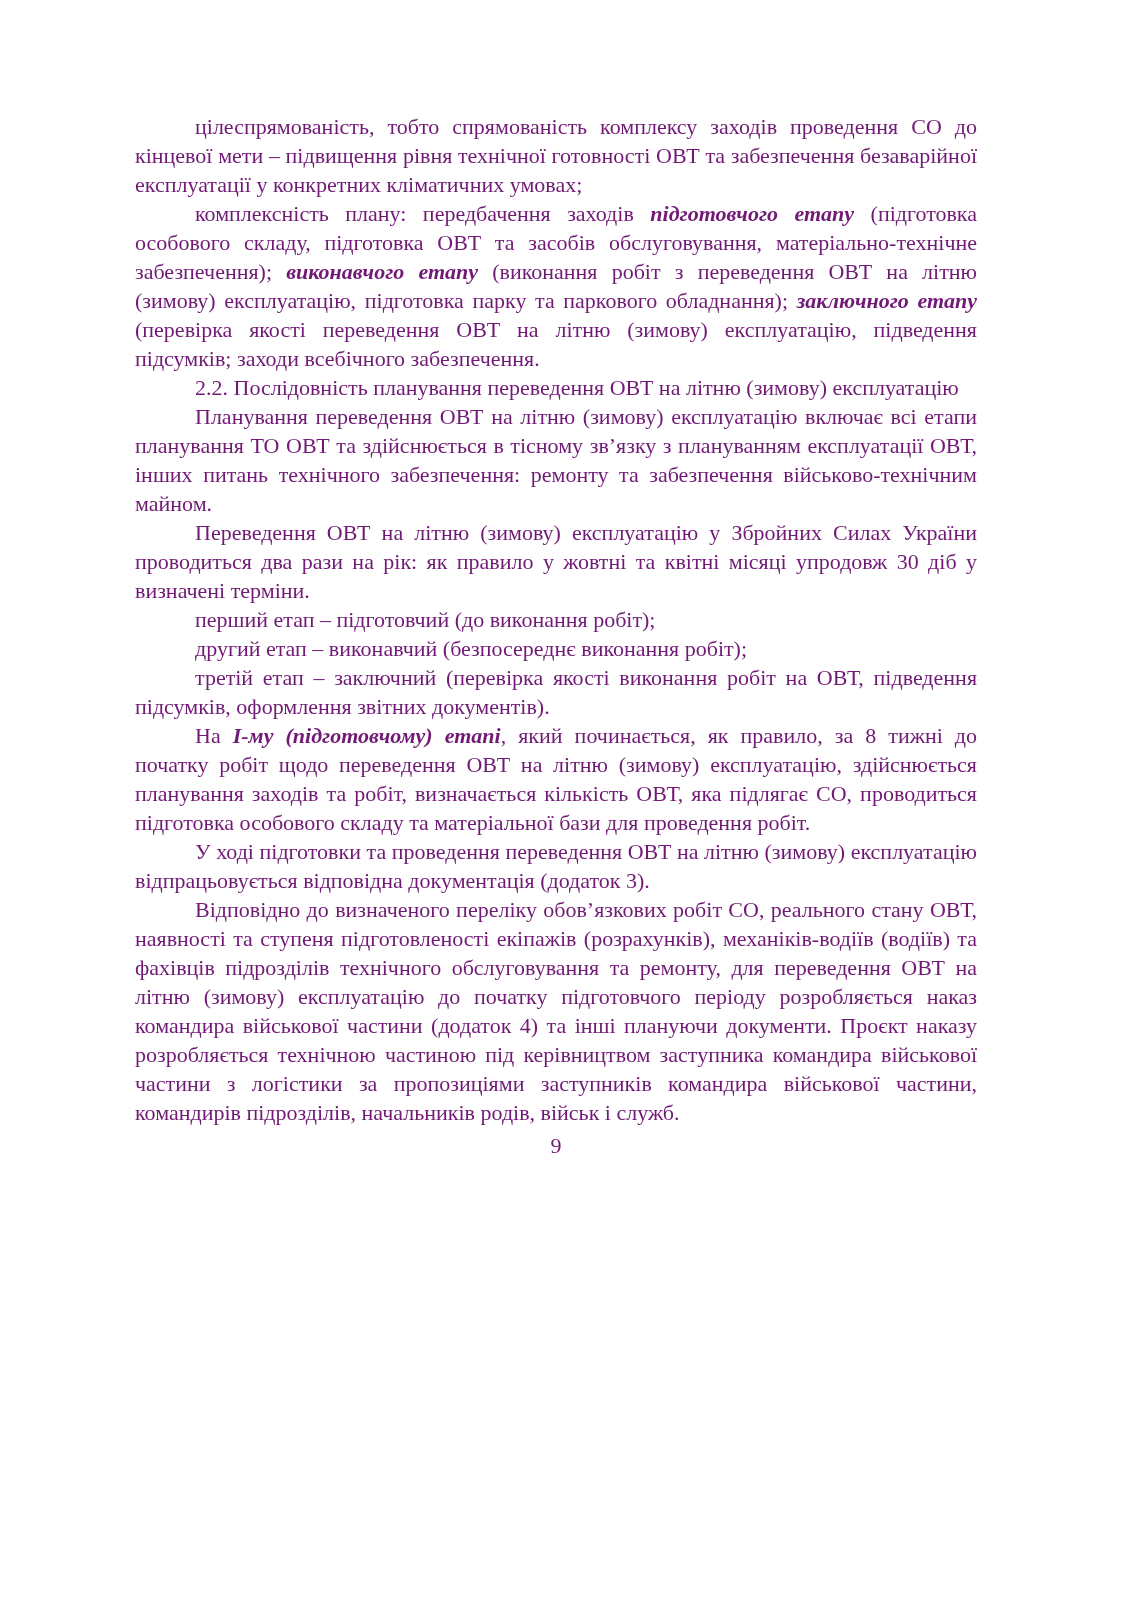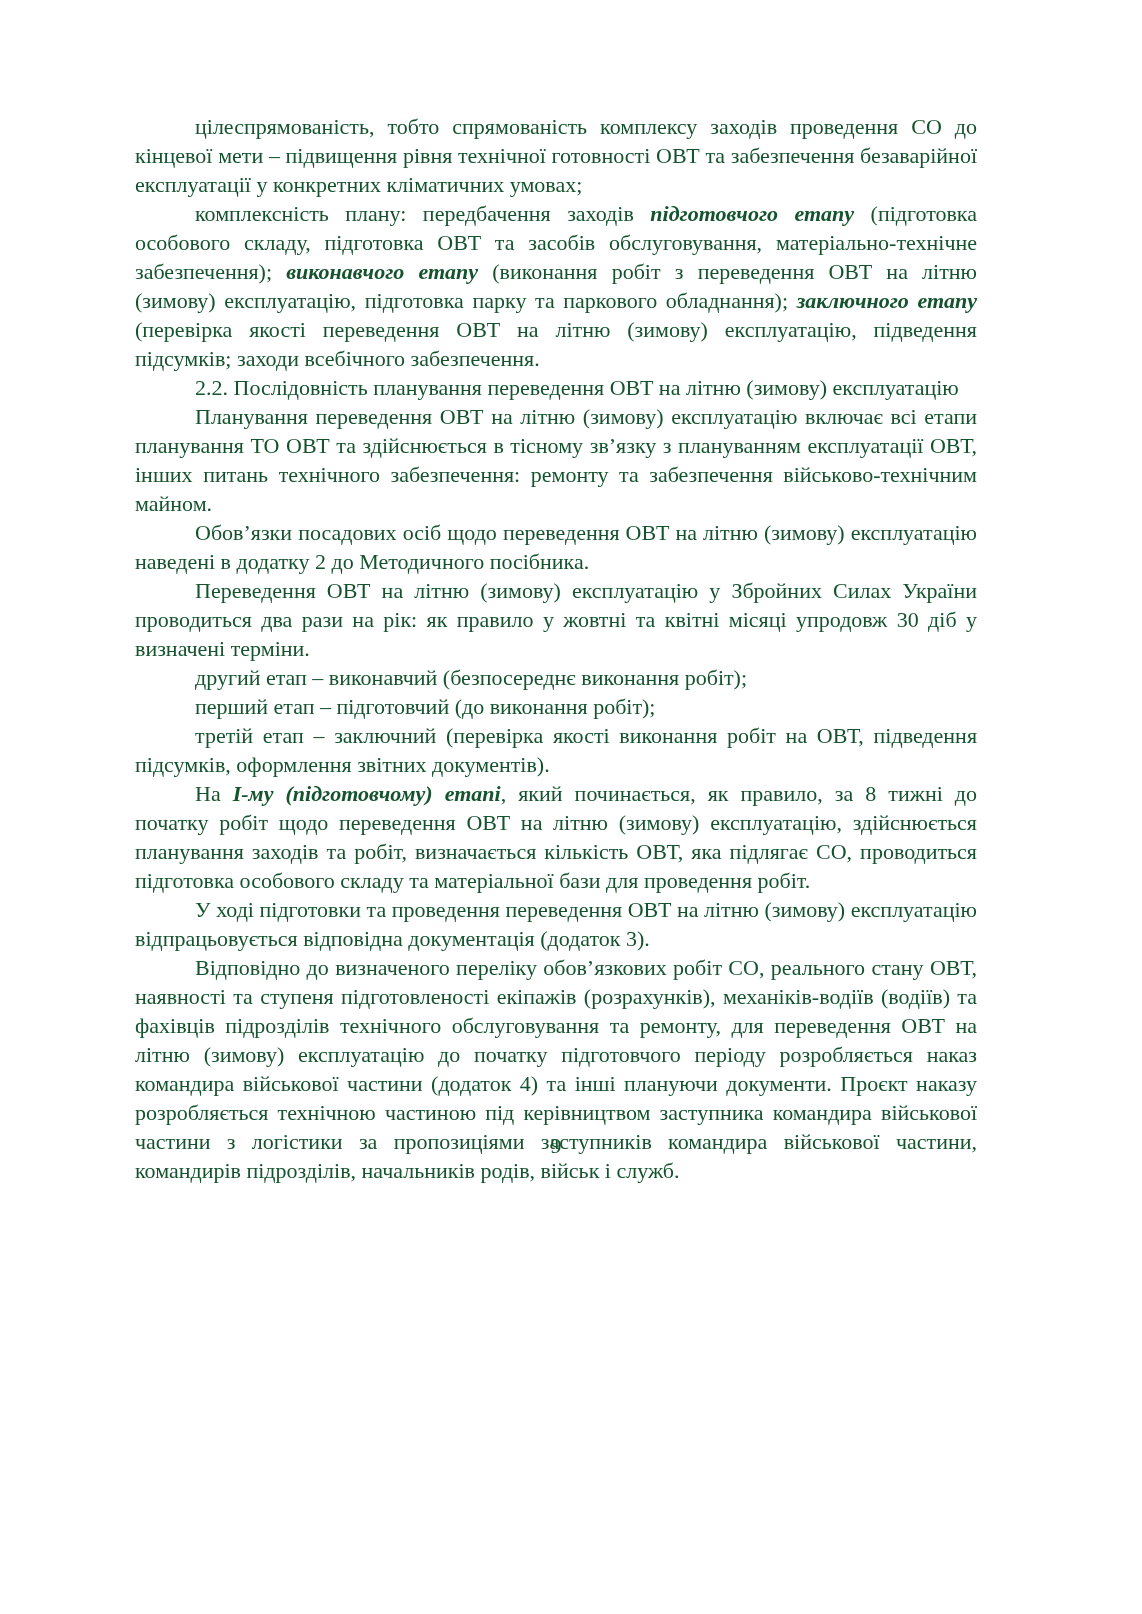--- a/index.html
+++ b/index.html
@@ -6,21 +6,21 @@
     margin: 0;
     padding: 0;
     background: #ffffff;
   }
   .page {
     position: relative;
     width: 1142px;
     height: 1268px;
     margin: 0 auto;
     background: #ffffff;
-    color: #14532d;
+    color: #701a75;
     font-family: "Liberation Serif", "DejaVu Serif", serif;
     font-size: 22px;
     line-height: 29px;
     box-sizing: border-box;
     padding: 112px 165px 0 135px;
     overflow: hidden;
   }
   .page p {
     margin: 0;
     text-align: justify;
@@ -53,28 +53,27 @@
 <div class="page">
 
   <p>цілеспрямованість, тобто спрямованість комплексу заходів проведення СО до кінцевої мети – підвищення рівня технічної готовності ОВТ та забезпечення безаварійної експлуатації у конкретних кліматичних умовах;</p>
 
   <p><span>комплексність плану: передбачення заходів </span><span class="bi">підготовчого етапу</span><span> (підготовка особового складу, підготовка ОВТ та засобів обслуговування, матеріально-технічне забезпечення); </span><span class="bi">виконавчого етапу</span><span> (виконання робіт з переведення ОВТ на літню (зимову) експлуатацію, підготовка парку та паркового обладнання); </span><span class="bi">заключного етапу</span><span> (перевірка якості переведення ОВТ на літню (зимову) експлуатацію, підведення підсумків; заходи всебічного забезпечення.</span></p>
 
   <p class="heading">2.2. Послідовність планування переведення ОВТ на літню (зимову) експлуатацію</p>
 
   <p>Планування переведення ОВТ на літню (зимову) експлуатацію включає всі етапи планування ТО ОВТ та здійснюється в тісному зв’язку з плануванням експлуатації ОВТ, інших питань технічного забезпечення: ремонту та забезпечення військово-технічним майном.</p>
 
-  <p>Обов’язки посадових осіб щодо переведення ОВТ на літню (зимову) експлуатацію наведені в додатку 2 до Методичного посібника.</p>
 
   <p>Переведення ОВТ на літню (зимову) експлуатацію у Збройних Силах України проводиться два рази на рік: як правило у жовтні та квітні місяці упродовж 30 діб у визначені терміни.</p>
 
 
+  <p>перший етап – підготовчий (до виконання робіт);</p>
+
   <p>другий етап – виконавчий (безпосереднє виконання робіт);</p>
-
-  <p>перший етап – підготовчий (до виконання робіт);</p>
 
   <p>третій етап – заключний (перевірка якості виконання робіт на ОВТ, підведення підсумків, оформлення звітних документів).</p>
 
   <p><span>На </span><span class="bi">І-му (підготовчому) етапі</span><span>, який починається, як правило, за 8 тижні до початку робіт щодо переведення ОВТ на літню (зимову) експлуатацію, здійснюється планування заходів та робіт, визначається кількість ОВТ, яка підлягає СО, проводиться підготовка особового складу та матеріальної бази для проведення робіт.</span></p>
 
   <p>У ході підготовки та проведення переведення ОВТ на літню (зимову) експлуатацію відпрацьовується відповідна документація (додаток 3).</p>
 
   <p>Відповідно до визначеного переліку обов’язкових робіт СО, реального стану ОВТ, наявності та ступеня підготовленості екіпажів (розрахунків), механіків-водіїв (водіїв) та фахівців підрозділів технічного обслуговування та ремонту, для переведення ОВТ на літню (зимову) експлуатацію до початку підготовчого періоду розробляється наказ командира військової частини (додаток 4) та інші плануючи документи. Проєкт наказу розробляється технічною частиною під керівництвом заступника командира військової частини з логістики за пропозиціями заступників командира військової частини, командирів підрозділів, начальників родів, військ і служб.</p>
 
   <div class="page-number">9</div>

